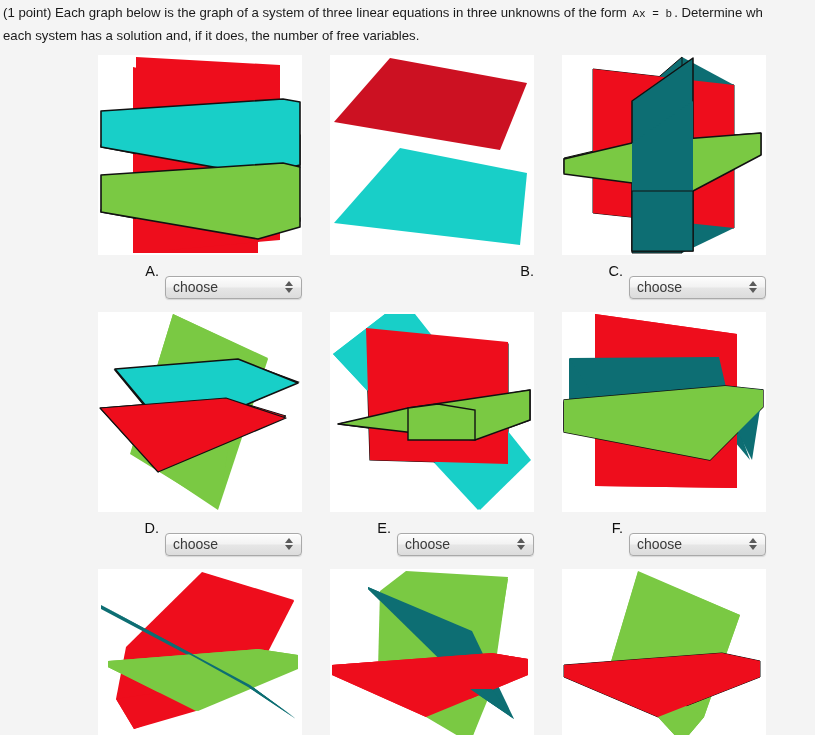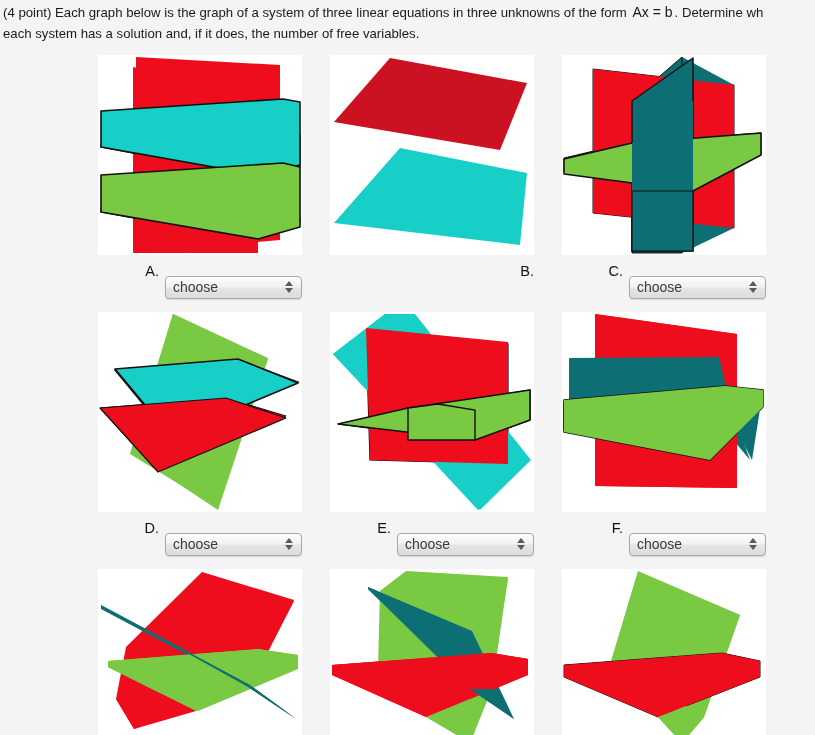--- a/index.html
+++ b/index.html
@@ -26,22 +26,22 @@
     left: 3px;
     top: 2px;
     width: 830px;
     font-size: 13.2px;
     line-height: 21px;
     color: #1a1a1a;
     white-space: nowrap;
   }
   .problem-statement .line2 { white-space: normal; }
   .matheq {
-    font-family: Liberation Sans, sans-serif;
-    font-size: 14px;
+    font-family: Liberation Mono, monospace;
+    font-size: 11px;
     font-style: normal;
     padding: 0 2px;
   }
 
   
   .graph-grid {
     position: absolute;
     left: 0;
     top: 55px;
     width: 815px;
@@ -131,21 +131,21 @@
     border-right: 4.5px solid transparent;
     border-top: 5px solid #5a5a5a;
   }
 </style>
 </head>
 <body>
 
 <div id="page">
 
   <div class="problem-statement">
-    <div class="line1"><span>(4 point)</span><span> Each graph below is the graph of a system of three linear equations in three unknowns of the form </span><span class="matheq">Ax = b</span><span>. Determine wh</span></div>
+    <div class="line1"><span>(1 point)</span><span> Each graph below is the graph of a system of three linear equations in three unknowns of the form </span><span class="matheq">Ax = b</span><span>. Determine wh</span></div>
     <div class="line2">each system has a solution and, if it does, the number of free variables.</div>
   </div>
 
   <div class="graph-grid">
 
     <div class="graph-row">
 
       <div class="graph-cell col0">
         <div class="graph-card">
           <svg class="graph-svg" viewBox="0 0 204 200">

